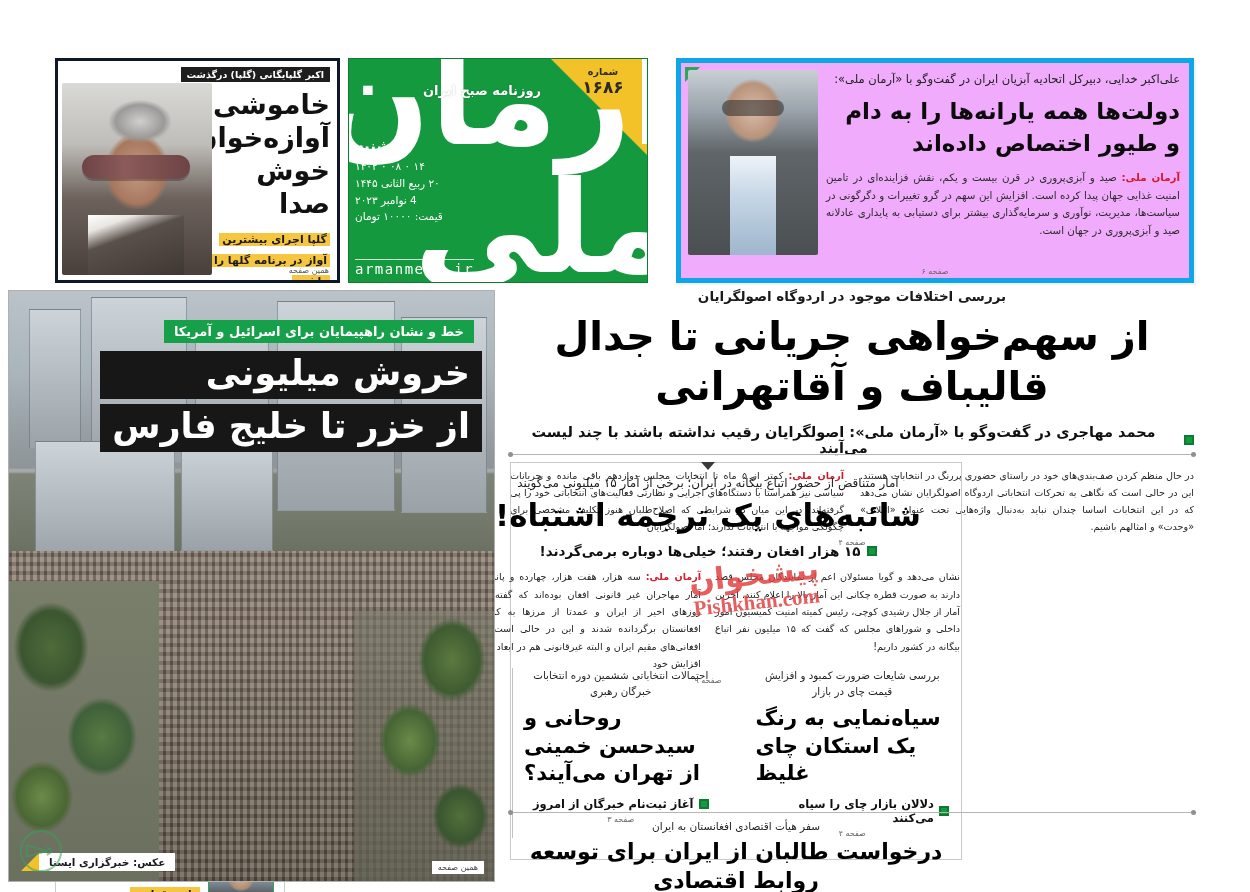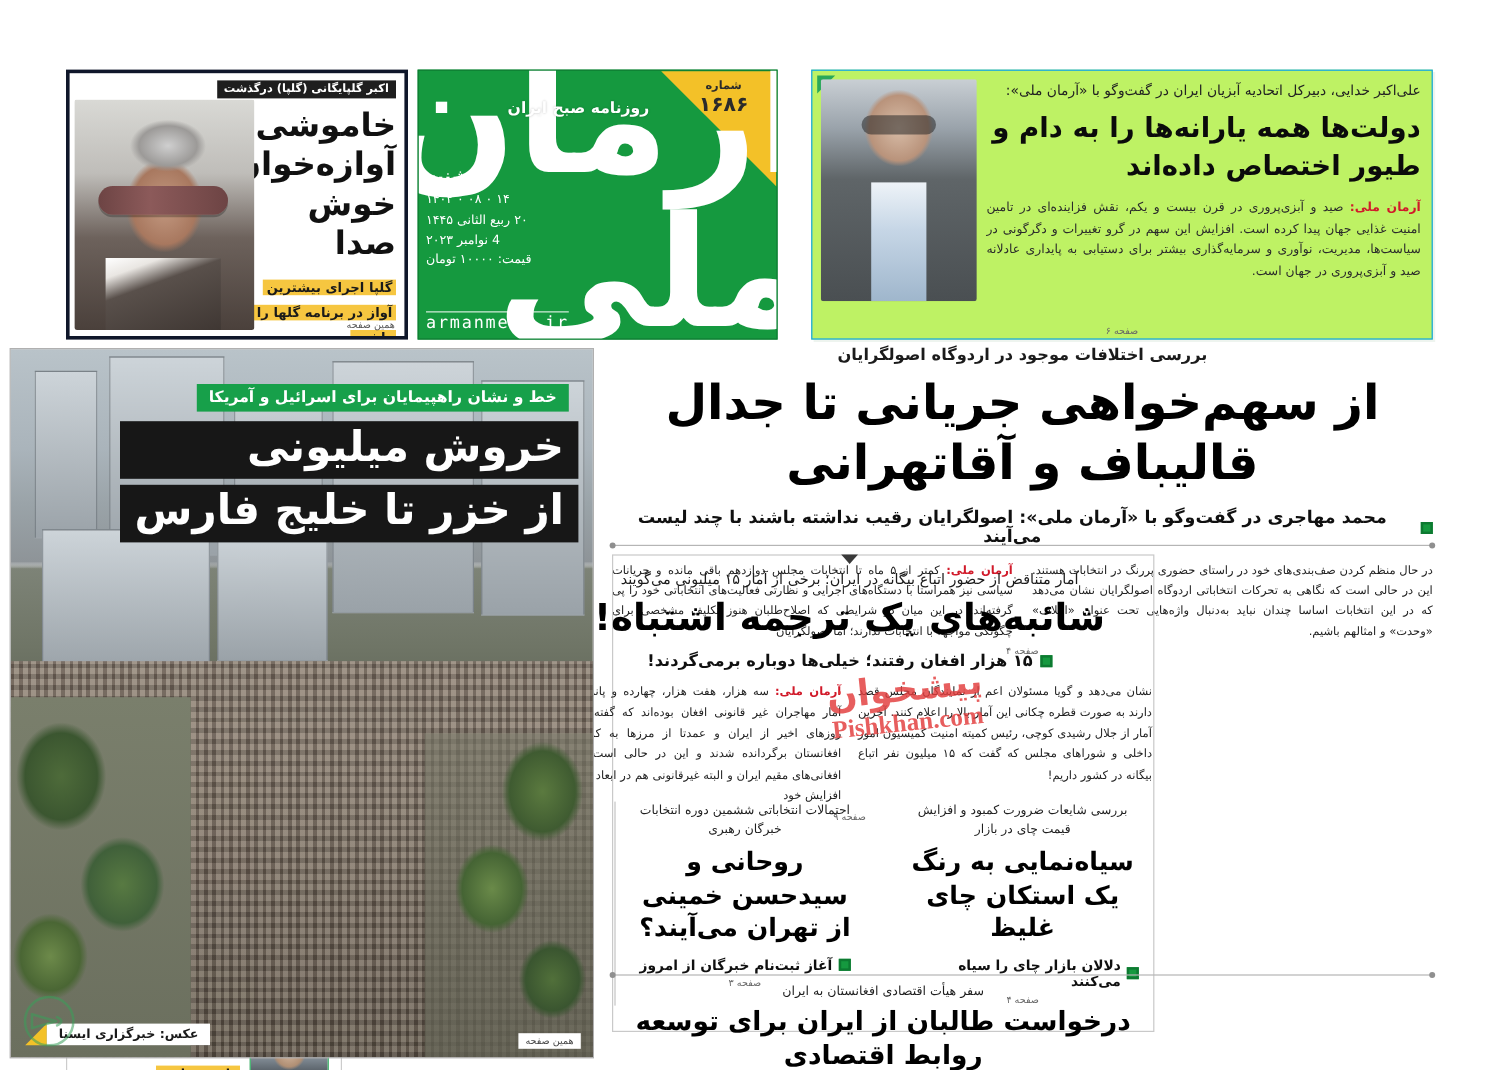--- a/index.html
+++ b/index.html
@@ -100,21 +100,21 @@
   .masthead-info .line { font-size: 10.5px; line-height: 1.6; text-align: left; white-space: nowrap; }
   .masthead-site {
     position: absolute; left: 6px; bottom: 5px; color: #fff; font-size: 14px;
     font-family: "DejaVu Sans Mono", monospace; letter-spacing: 1.5px;
     border-top: 1px solid rgba(255,255,255,.8); padding-top: 1px; z-index: 4;
     direction: ltr;
   }
 
   
   .intv-box {
-    flex: 1; border: 1px solid #0ea5e9; background: #bef264; position: relative;
+    flex: 1; border: 5px solid #0ea5e9; background: #f0abfc; position: relative;
     display: flex; flex-direction: row-reverse; padding: 7px 9px 14px 7px;
     box-shadow: 2px 2px 0 #eef4ef;
     margin-left: 20px;
   }
   .intv-corner {
     position: absolute; left: 4px; top: 4px; width: 0; height: 0;
     border-top: 15px solid #2aa85a; border-right: 15px solid transparent;
   }
   .intv-text { flex: 1; text-align: right; padding-left: 8px; }
   .intv-kicker { font-size: 11.5px; line-height: 1.6; color: #222; }
@@ -268,21 +268,21 @@
   .duo {
     position: absolute; top: 668px; right: 290px; width: 448px;
     display: flex; flex-direction: row-reverse; gap: 16px;
   }
   .duo .cell { flex: 1; padding: 0 11px; }
   .duo .cell.first { border-left: 1px solid #c3c3c3; }
   .duo .kicker {
     text-align: center; font-size: 10.3px; line-height: 1.55; color: #1e1e1e;
   }
   .duo .head {
-    text-align: center; font-size: 21px; font-weight: bold; line-height: 1.32;
+    text-align: left; font-size: 21px; font-weight: bold; line-height: 1.32;
     color: #000; margin-top: 5px; letter-spacing: -0.6px;
   }
   .duo .sub {
     display: flex; justify-content: center; align-items: center; gap: 5px;
     font-size: 11.5px; font-weight: bold; margin-top: 9px; color: #101010;
   }
   .duo .pg { text-align: center; font-size: 8px; color: #666; margin-top: 4px; }
 
   
   .bottom-strip {

